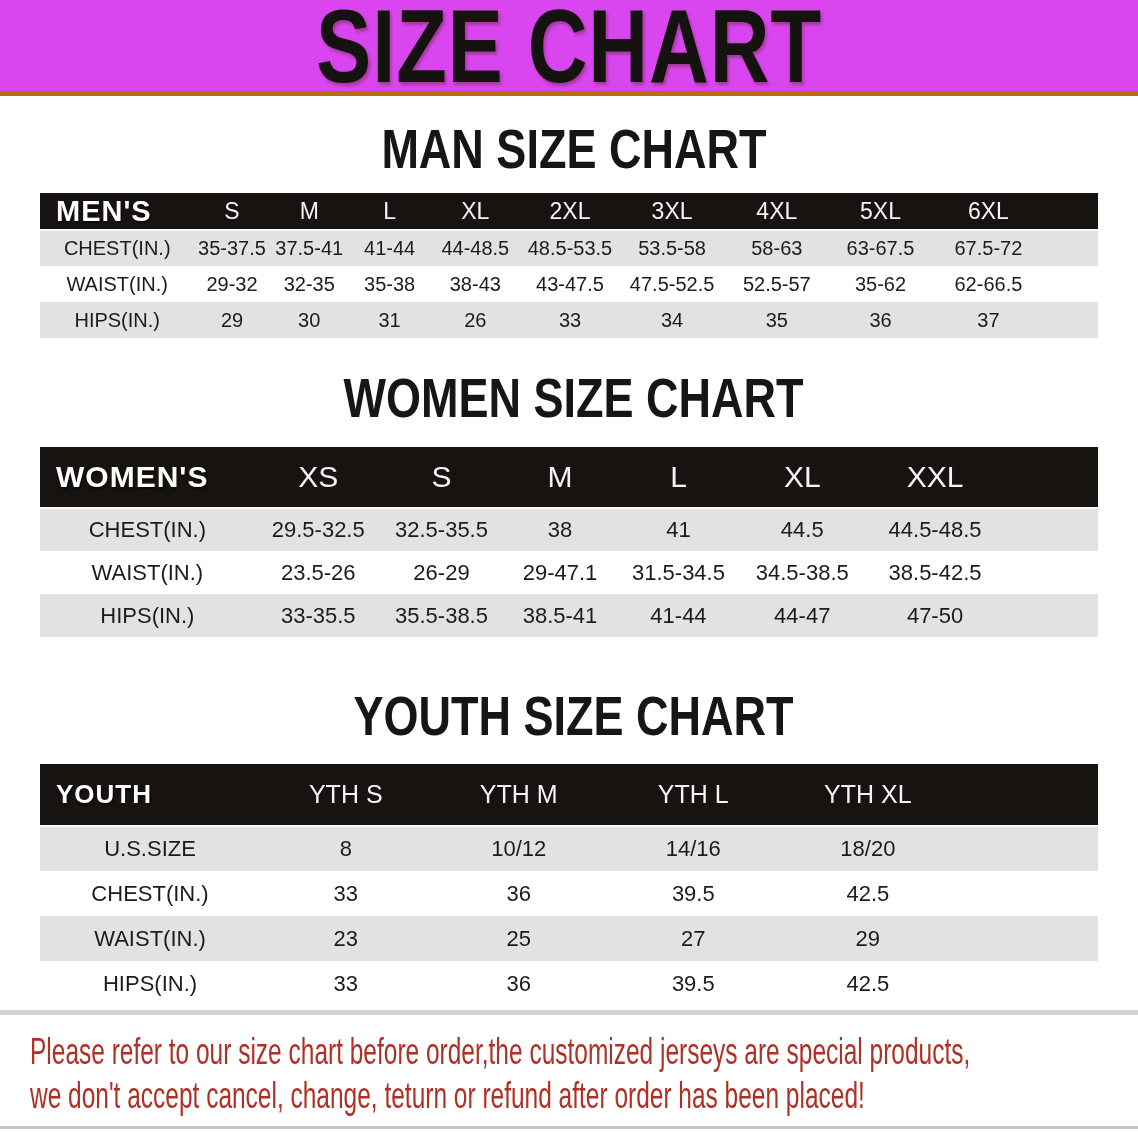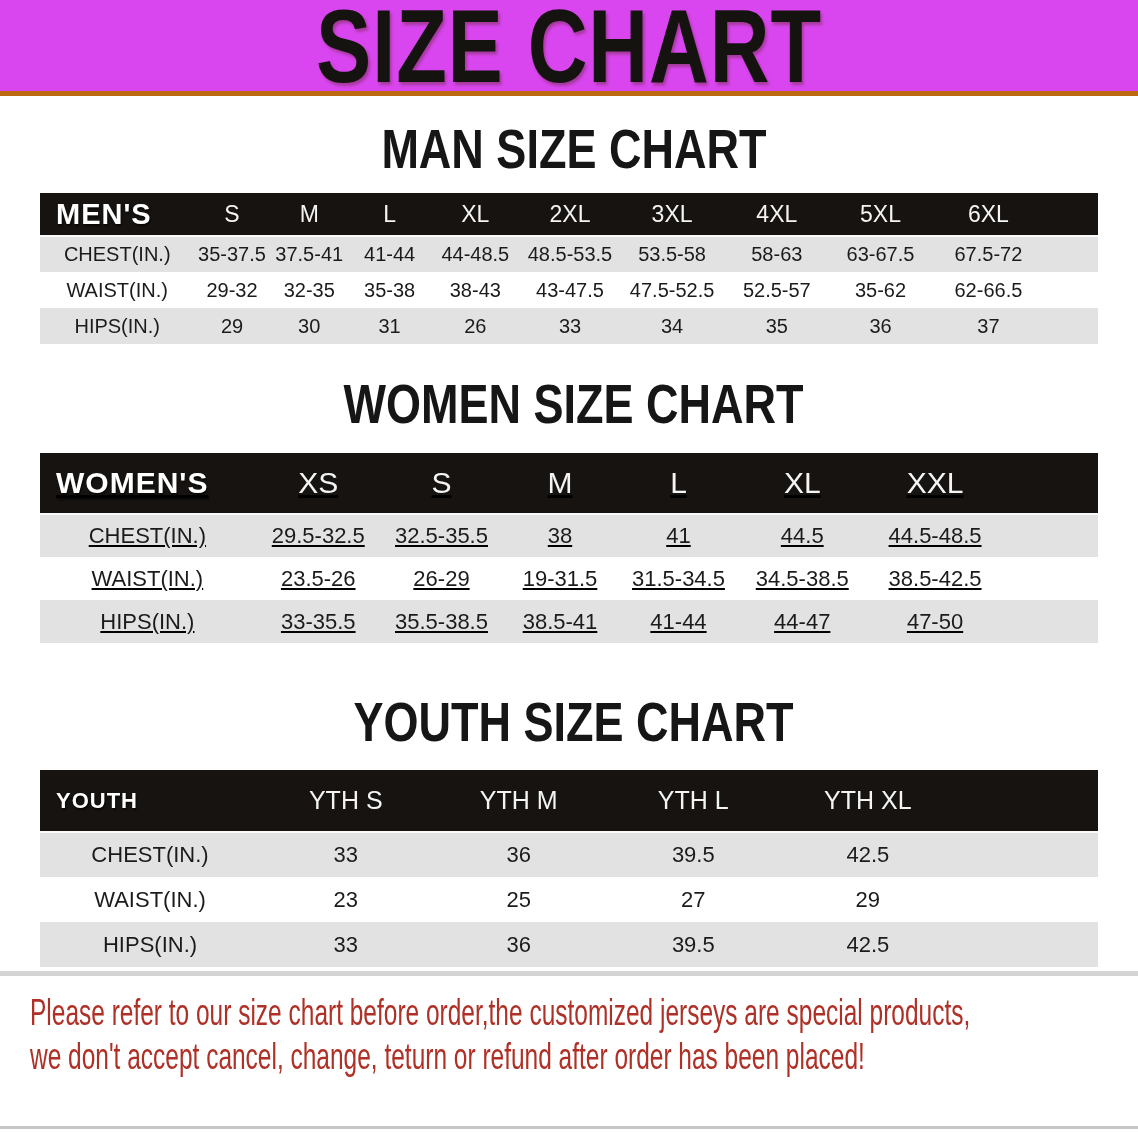--- a/index.html
+++ b/index.html
@@ -40,49 +40,49 @@
   .st-women { margin-top: 33px; }
   .st-youth { margin-top: 52px; }
   
   table.size-table {
     border-collapse: collapse;
     table-layout: fixed;
     width: 1058px;
     margin-left: 40px;
   }
   .t-men   { margin-top: 17px; }
-  .t-women { margin-top: 22px; text-decoration: underline; }
+  .t-women { margin-top: 22px; }
   .t-youth { margin-top: 21px; }
   table.size-table thead tr { background: #171310; }
   table.size-table thead th {
     color: #f4f4f4; font-weight: normal; text-align: center;
     white-space: nowrap; padding: 0;
   }
   table.size-table th.tlabel {
     text-align: left; padding-left: 16px;
     font-weight: bold; letter-spacing: 1px; color: #ffffff;
     text-shadow: 1px 2px 2px rgba(0,0,0,0.6);
   }
   table.size-table td {
     text-align: center; color: #1b1b1b; white-space: nowrap; padding: 0;
   }
   table.size-table tbody tr:nth-child(odd)  { background: #E2E2E2; }
   table.size-table tbody tr:nth-child(even) { background: #ffffff; }
   table.size-table thead { border-bottom: 2px solid #fafafa; }
   
-  .t-men thead th { height: 43px; font-size: 23px; }
+  .t-men thead th { height: 37px; font-size: 23px; }
   .t-men th.tlabel { font-size: 29px; }
   .t-men td { height: 36px; font-size: 20px; }
   
   .t-women thead th { height: 61px; font-size: 30px; }
   .t-women th.tlabel { font-size: 30px; }
   .t-women td { height: 43px; font-size: 22px; }
   
   .t-youth thead th { height: 62px; font-size: 25px; }
-  .t-youth th.tlabel { font-size: 22px; }
+  .t-youth th.tlabel { font-size: 26px; }
   .t-youth td { height: 45px; font-size: 22px; }
   
   .footer-divider {
     margin-top: 4px;
     height: 5px;
     background: #d4d4d4;
     width: 100%;
   }
   .bottom-line {
     position: absolute;
@@ -219,21 +219,21 @@
       <td>38</td>
       <td>41</td>
       <td>44.5</td>
       <td>44.5-48.5</td>
       <td></td>
     </tr>
     <tr>
       <td>WAIST(IN.)</td>
       <td>23.5-26</td>
       <td>26-29</td>
-      <td>19-31.5</td>
+      <td>29-47.1</td>
       <td>31.5-34.5</td>
       <td>34.5-38.5</td>
       <td>38.5-42.5</td>
       <td></td>
     </tr>
     <tr>
       <td>HIPS(IN.)</td>
       <td>33-35.5</td>
       <td>35.5-38.5</td>
       <td>38.5-41</td>
@@ -263,20 +263,28 @@
       <th class="tlabel">YOUTH</th>
       <th>YTH S</th>
       <th>YTH M</th>
       <th>YTH L</th>
       <th>YTH XL</th>
       <th></th>
     </tr>
   </thead>
   <tbody>
     <tr>
+      <td>U.S.SIZE</td>
+      <td>8</td>
+      <td>10/12</td>
+      <td>14/16</td>
+      <td>18/20</td>
+      <td></td>
+    </tr>
+    <tr>
       <td>CHEST(IN.)</td>
       <td>33</td>
       <td>36</td>
       <td>39.5</td>
       <td>42.5</td>
       <td></td>
     </tr>
     <tr>
       <td>WAIST(IN.)</td>
       <td>23</td>

